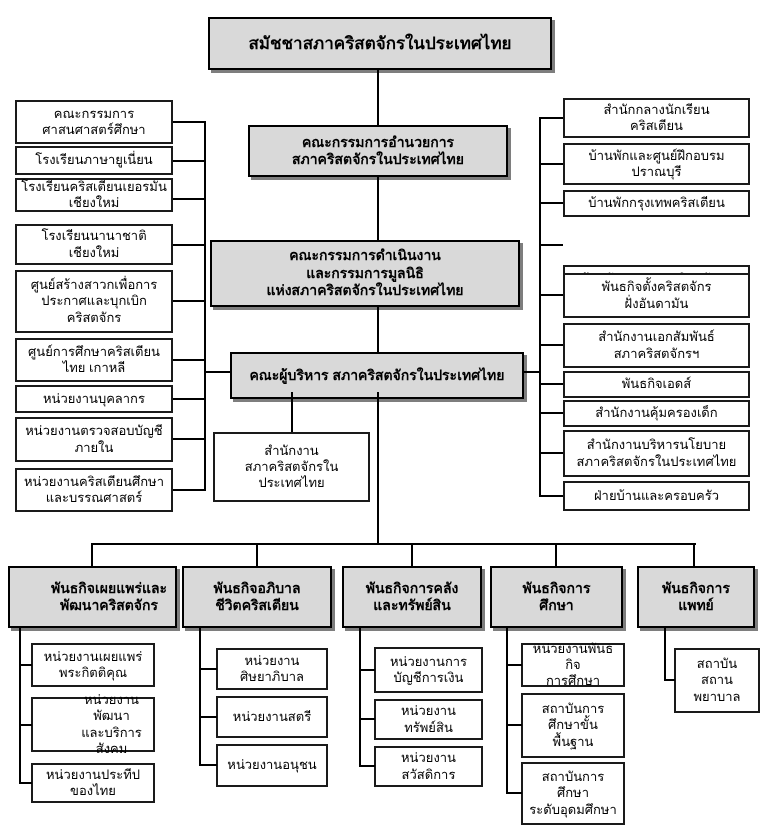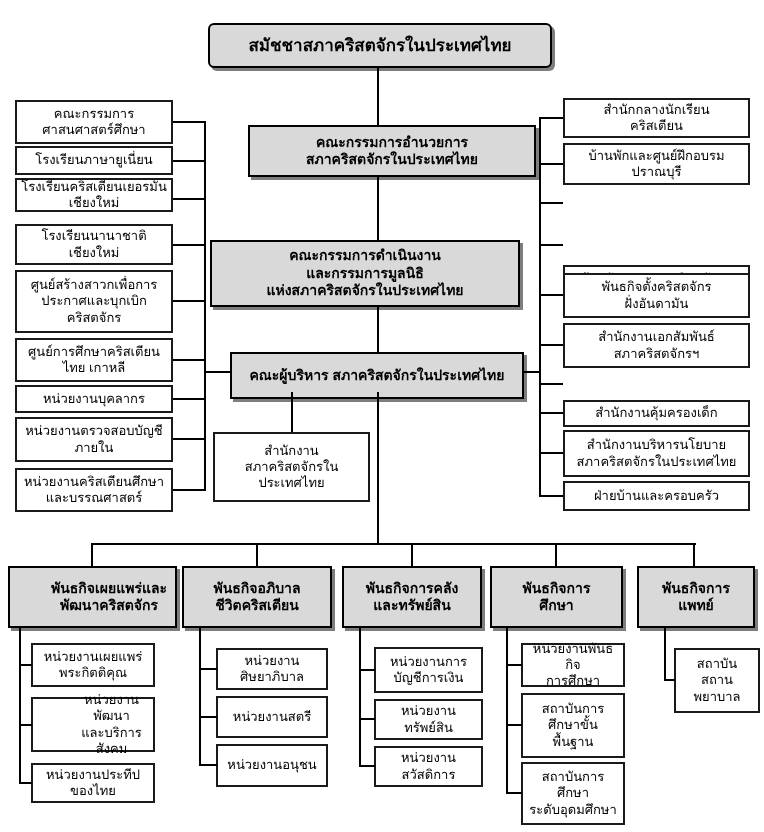--- a/index.html
+++ b/index.html
@@ -17,22 +17,22 @@
     box-shadow:3px 3px 0 #7e7e7e;border-color:#000;
   }
   .title{font-size:17px;}
   .line{position:absolute;background:#000;}
 </style>
 </head>
 <body>
 
 <div class="stage">
 
-  <div class="box hub title" style="left:208px;top:23px;width:344px;height:45px;border-radius:6px;">สมัชชาสภาคริสตจักรในประเทศไทย</div>
-  <div class="box hub" style="left:248px;top:125px;width:288px;height:52px;">คณะกรรมการอำนวยการ
+  <div class="box hub title" style="left:208px;top:17px;width:344px;height:53px;">สมัชชาสภาคริสตจักรในประเทศไทย</div>
+  <div class="box hub" style="left:248px;top:125px;width:260px;height:52px;">คณะกรรมการอำนวยการ
 สภาคริสตจักรในประเทศไทย</div>
   <div class="box hub" style="left:210px;top:240px;width:310px;height:67px;">คณะกรรมการดำเนินงาน
 และกรรมการมูลนิธิ
 แห่งสภาคริสตจักรในประเทศไทย</div>
   <div class="box hub" style="left:230px;top:352px;width:294px;height:47px;">คณะผู้บริหาร สภาคริสตจักรในประเทศไทย</div>
   <div class="box" style="left:213px;top:432px;width:157px;height:70px;">สำนักงาน
 สภาคริสตจักรใน
 ประเทศไทย</div>
 
   <div class="box" style="left:15px;top:100px;width:158px;height:44px;">คณะกรรมการ
@@ -50,26 +50,28 @@
   <div class="box" style="left:15px;top:385px;width:158px;height:28px;">หน่วยงานบุคลากร</div>
   <div class="box" style="left:15px;top:417px;width:158px;height:45px;">หน่วยงานตรวจสอบบัญชี
 ภายใน</div>
   <div class="box" style="left:15px;top:468px;width:158px;height:44px;">หน่วยงานคริสเตียนศึกษา
 และบรรณศาสตร์</div>
 
   <div class="box" style="left:563px;top:98px;width:187px;height:40px;">สำนักกลางนักเรียน
 คริสเตียน</div>
   <div class="box" style="left:563px;top:143px;width:187px;height:42px;">บ้านพักและศูนย์ฝึกอบรม
 ปราณบุรี</div>
+  <div class="box" style="left:563px;top:190px;width:187px;height:27px;">บ้านพักกรุงเทพคริสเตียน</div>
   <div class="box" style="left:563px;top:223px;width:187px;height:45px;margin-top:42px;">บ้านสัมมนาสภาคริสตจักรฯ
 (หาดเจ้าสำราญ)</div>
   <div class="box" style="left:563px;top:273px;width:187px;height:45px;">พันธกิจตั้งคริสตจักร
 ฝั่งอันดามัน</div>
   <div class="box" style="left:563px;top:323px;width:187px;height:45px;">สำนักงานเอกสัมพันธ์
 สภาคริสตจักรฯ</div>
+  <div class="box" style="left:563px;top:371px;width:187px;height:27px;">พันธกิจเอดส์</div>
   <div class="box" style="left:563px;top:400px;width:187px;height:27px;">สำนักงานคุ้มครองเด็ก</div>
   <div class="box" style="left:563px;top:430px;width:187px;height:47px;">สำนักงานบริหารนโยบาย
 สภาคริสตจักรในประเทศไทย</div>
   <div class="box" style="left:563px;top:481px;width:187px;height:30px;">ฝ่ายบ้านและครอบครัว</div>
 
   <div class="box hub" style="left:8px;top:566px;width:169px;height:62px;padding-left:36px;">พันธกิจเผยแพร่และ
 พัฒนาคริสตจักร</div>
   <div class="box hub" style="left:182px;top:566px;width:150px;height:62px;">พันธกิจอภิบาล
 ชีวิตคริสเตียน</div>
   <div class="box hub" style="left:342px;top:566px;width:140px;height:62px;">พันธกิจการคลัง

